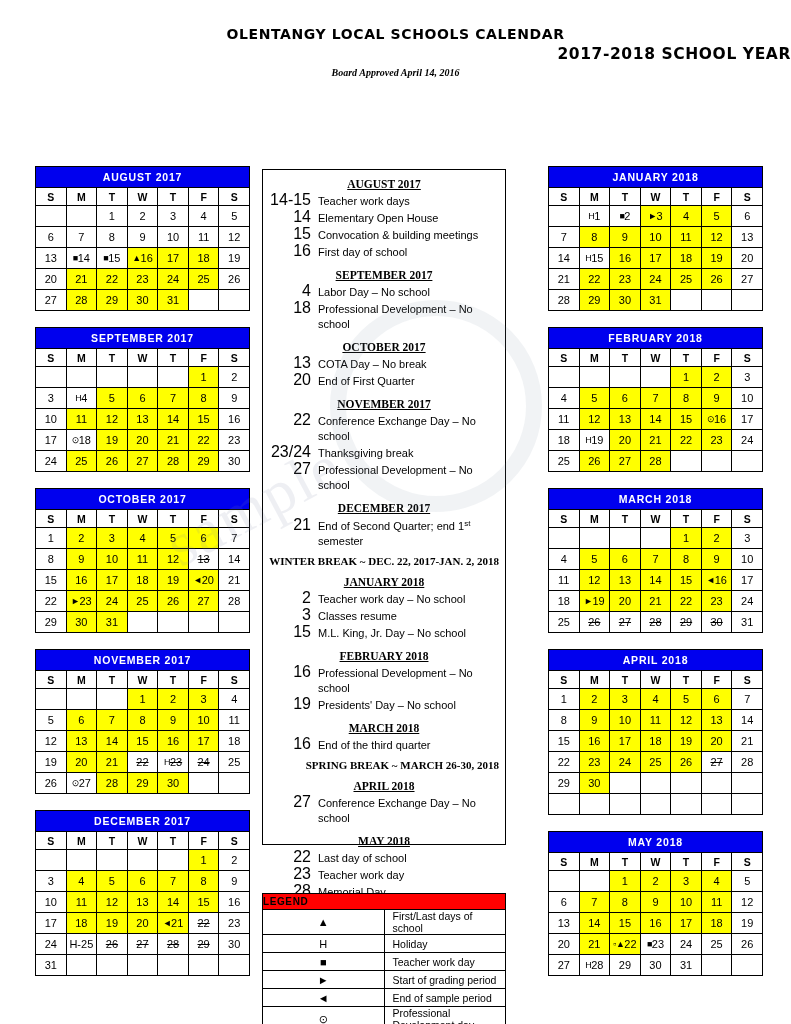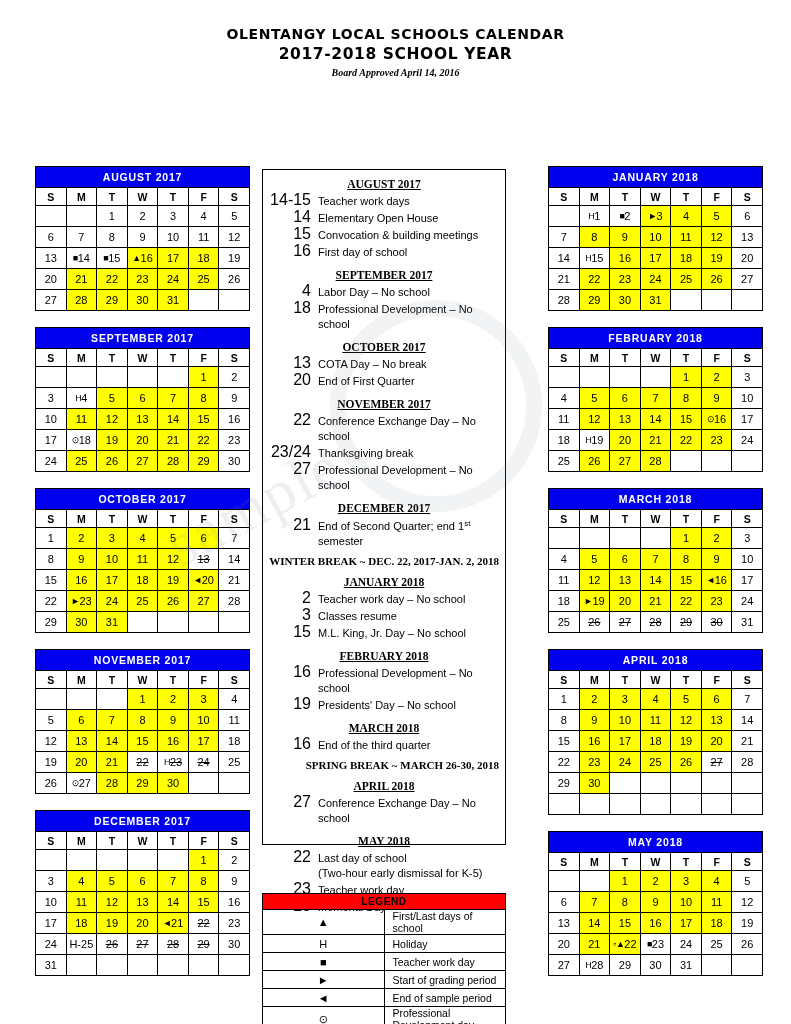--- a/index.html
+++ b/index.html
@@ -27,20 +27,21 @@
     font-weight: bold;
     letter-spacing: 0.6px;
     line-height: 20px;
   }
   #header .title-2 {
     font-family: "DejaVu Sans", sans-serif;
     font-size: 15.5px;
     font-weight: bold;
     letter-spacing: 0.6px;
     line-height: 20px;
+    text-align: right;
   }
   #header .subtitle {
     font-family: "Liberation Serif", serif;
     font-size: 10px;
     font-weight: bold;
     font-style: italic;
     line-height: 16px;
     margin-top: 1px;
   }
 
@@ -158,21 +159,21 @@
     width: 244px;
     border-collapse: collapse;
     table-layout: fixed;
   }
   #legend td.leg-title {
     background: #FF0000;
     color: #000000;
     font-weight: bold;
     font-size: 10px;
     letter-spacing: 0.6px;
-    text-align: center;
+    text-align: left;
     border: 1px solid #000000;
     height: 15px;
     padding: 0;
   }
   #legend td.leg-sym {
     width: 54px;
     border: 1px solid #000000;
     text-align: center;
     font-size: 11px;
     height: 17px;
@@ -949,24 +950,20 @@
         <div class="note-row">
           <div class="nd">27</div>
           <div class="nt">Conference Exchange Day – No school</div>
         </div>
         <div class="note-month">MAY 2018</div>
         <div class="note-row">
           <div class="nd">22</div>
           <div class="nt">Last day of school</div>
         </div>
         <div class="note-row">
-          <div class="nd"></div>
-          <div class="nt">(Two-hour early dismissal for K-5)</div>
-        </div>
-        <div class="note-row">
           <div class="nd">23</div>
           <div class="nt">Teacher work day</div>
         </div>
         <div class="note-row">
           <div class="nd">28</div>
           <div class="nt">Memorial Day</div>
         </div>
       </div>
   </div>
 

